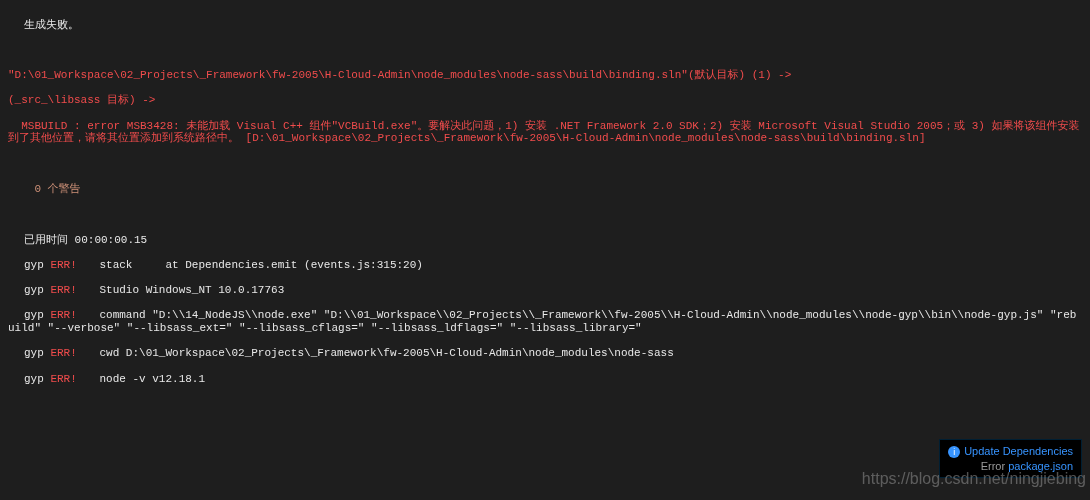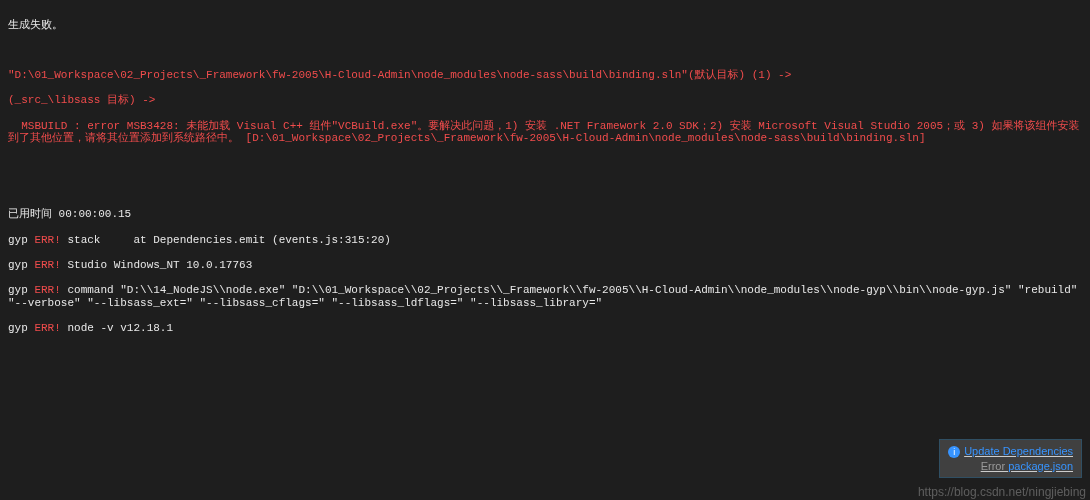--- a/index.html
+++ b/index.html
@@ -12,61 +12,62 @@
     width: 1090px;
     height: 500px;
     overflow: hidden;
     position: relative;
   }
   .terminal {
     padding: 6px 8px;
     white-space: pre;
   }
   .line { white-space: pre-wrap; word-break: break-all; }
-  .white { color: #e8e8e8; }
+  .white { color: #e8e8e8; margin-left: 16px; }
   .red   { color: #f14c4c; }
   .cyan  { color: #3794ff; }
   .orange{ color: #ce9178; }
   .dim   { color: #9a9a9a; }
   .notif {
     position: absolute;
     right: 8px;
     bottom: 22px;
-    background: #404040;
+    background: #000000;
     border: 1px solid #007acc40;
     padding: 4px 8px;
     font-family: "Segoe UI", Arial, sans-serif;
     font-size: 11px;
     text-align: right;
     line-height: 1.3;
-    text-decoration: underline;
   }
   .notif-title { color: #3794ff; }
   .notif-icon { display:inline-block; width:12px;height:12px;border-radius:50%;
     background:#3794ff;color:#fff;text-align:center;line-height:12px;font-size:9px;margin-right:4px;}
   .watermark {
-    position:absolute; right:4px; bottom:0;
-    font-family: Arial,sans-serif; font-size:12px; color:#888; opacity:.6;
+    position:absolute; right:4px; bottom:12px;
+    font-family: Arial,sans-serif; font-size:16px; color:#888; opacity:.6;
   }
 </style>
 </head>
 <body>
 
 <div class="terminal">
 <div class="line white">生成失败。</div>
 <div class="line">&nbsp;</div>
 <div class="line red">"D:\01_Workspace\02_Projects\_Framework\fw-2005\H-Cloud-Admin\node_modules\node-sass\build\binding.sln"(默认目标) (1) -&gt;</div>
 <div class="line red">(_src_\libsass 目标) -&gt;</div>
 <div class="line red"><span>  </span><span>MSBUILD : error MSB3428: 未能加载 Visual C++ 组件"VCBuild.exe"。要解决此问题，1) 安装 .NET Framework 2.0 SDK；2) 安装 Microsoft Visual Studio 2005；或 3) 如果将该组件安装到了其他位置，请将其位置添加到系统路径中。 [D:\01_Workspace\02_Projects\_Framework\fw-2005\H-Cloud-Admin\node_modules\node-sass\build\binding.sln]</span></div>
 <div class="line">&nbsp;</div>
+<div class="line orange">    0 个警告</div>
 <div class="line">&nbsp;</div>
 <div class="line white">已用时间 00:00:00.15</div>
 <div class="line"><span class="white">gyp</span> <span class="red">ERR!</span> <span class="white">stack     at Dependencies.emit (events.js:315:20)</span></div>
 <div class="line"><span class="white">gyp</span> <span class="red">ERR!</span> <span class="white">Studio Windows_NT 10.0.17763</span></div>
 <div class="line"><span class="white">gyp</span> <span class="red">ERR!</span> <span class="white">command "D:\\14_NodeJS\\node.exe" "D:\\01_Workspace\\02_Projects\\_Framework\\fw-2005\\H-Cloud-Admin\\node_modules\\node-gyp\\bin\\node-gyp.js" "rebuild" "--verbose" "--libsass_ext=" "--libsass_cflags=" "--libsass_ldflags=" "--libsass_library="</span></div>
+<div class="line"><span class="white">gyp</span> <span class="red">ERR!</span> <span class="white">cwd D:\01_Workspace\02_Projects\_Framework\fw-2005\H-Cloud-Admin\node_modules\node-sass</span></div>
 <div class="line"><span class="white">gyp</span> <span class="red">ERR!</span> <span class="white">node -v v12.18.1</span></div>
 
 
 
 
 
 
 
 
 

